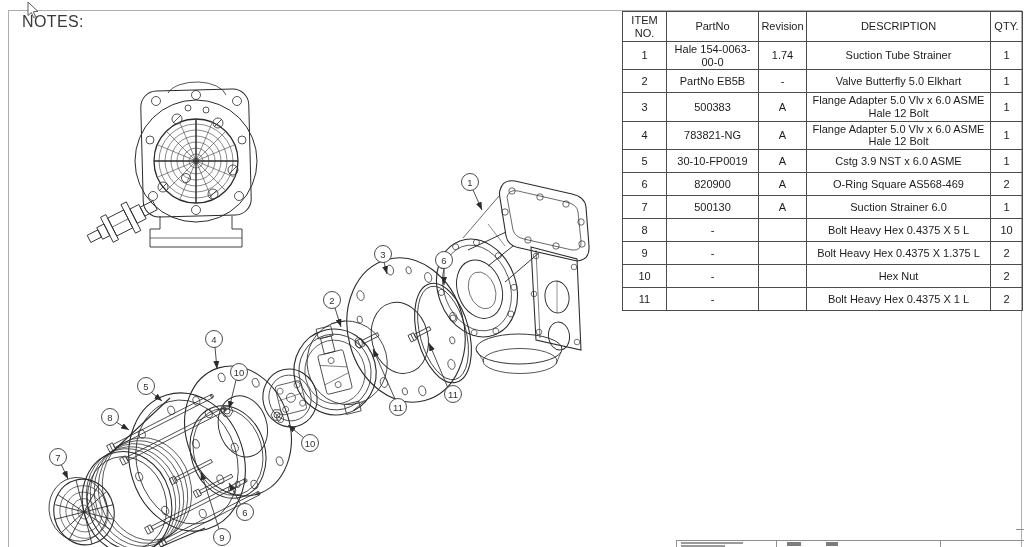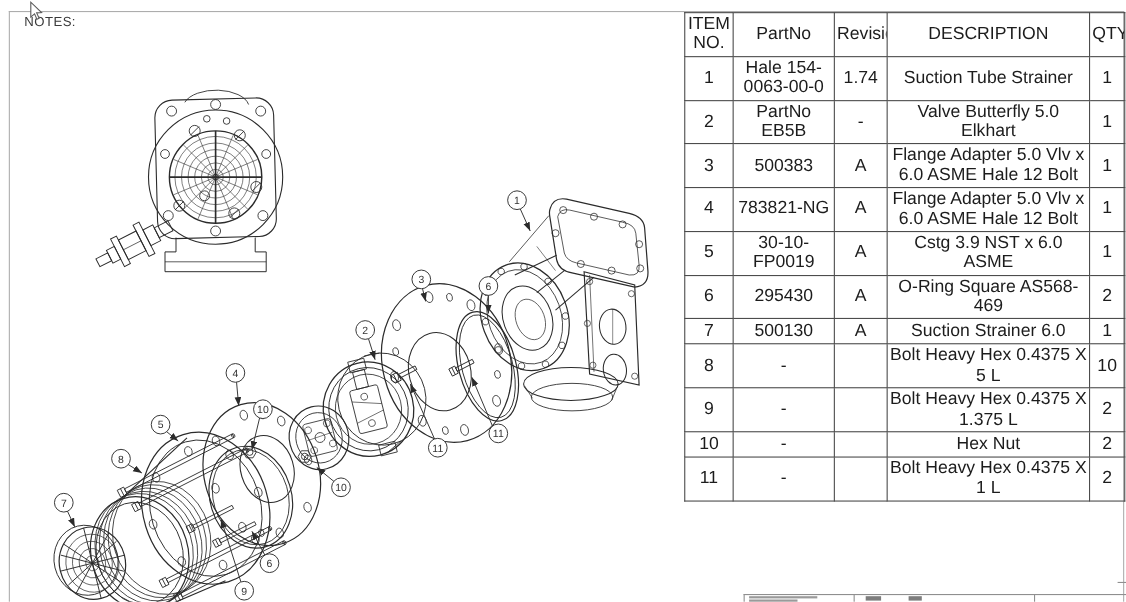--- a/index.html
+++ b/index.html
@@ -8,31 +8,31 @@
     background:#ffffff;font-family:"Liberation Sans",sans-serif;
   }
   
   .frame-line{position:absolute;background:#adadad;}
   #frame-top{left:8px;top:10px;width:1014px;height:1px;}
   #frame-left{left:8px;top:10px;width:1px;height:537px;}
   #frame-right{left:1021px;top:10px;width:1px;height:537px;}
 
   #notes-label{
     position:absolute;left:22px;top:13px;
-    font-size:12px;color:#3a3a3a;letter-spacing:.4px;
+    font-size:16px;color:#3a3a3a;letter-spacing:.4px;
   }
 
   
   #drawing-svg{position:absolute;left:0;top:0;}
 
   
   #bom-table{
     position:absolute;left:622px;top:11px;width:400px;
     border-collapse:collapse;table-layout:fixed;
-    font-size:16px;color:#1c1c1c;
+    font-size:11px;color:#1c1c1c;
   }
   #bom-table th,#bom-table td{
     border:1px solid #4c4c4c;text-align:center;vertical-align:middle;
     padding:1px 2px;line-height:1.15;font-weight:normal;
     overflow:hidden;
   }
   #bom-table th{height:27px;}
   #bom-table td{height:20px;}
 
   
@@ -501,21 +501,21 @@
     </tr>
     <tr>
       <td>5</td>
       <td>30-10-FP0019</td>
       <td>A</td>
       <td>Cstg 3.9 NST x 6.0 ASME</td>
       <td>1</td>
     </tr>
     <tr>
       <td>6</td>
-      <td>295430</td>
+      <td>820900</td>
       <td>A</td>
       <td>O-Ring Square AS568-469</td>
       <td>2</td>
     </tr>
     <tr>
       <td>7</td>
       <td>500130</td>
       <td>A</td>
       <td>Suction Strainer 6.0</td>
       <td>1</td>

